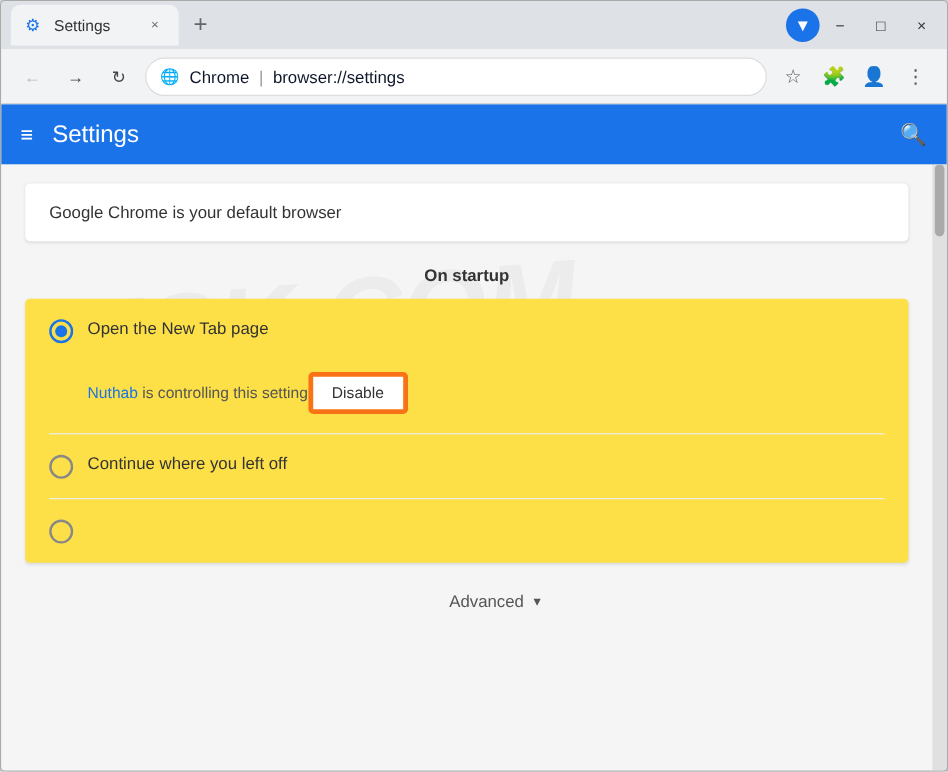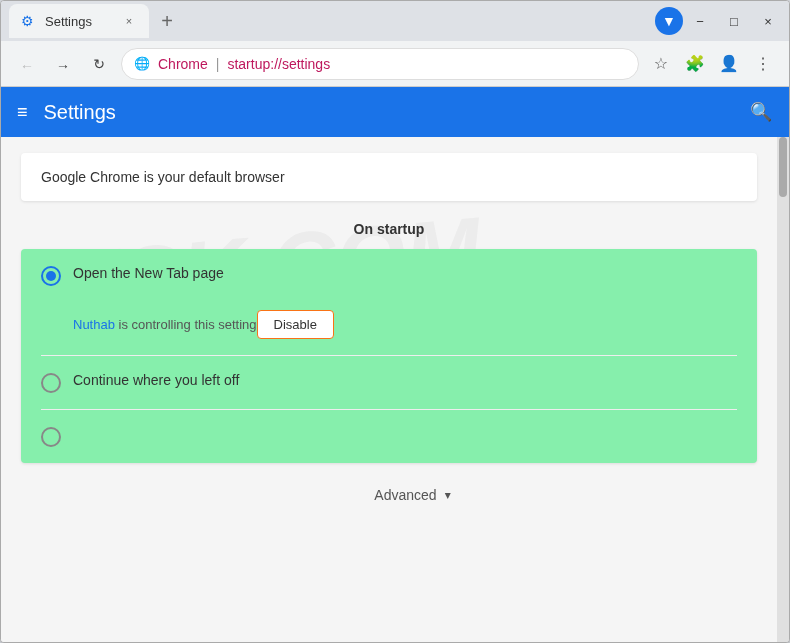--- a/index.html
+++ b/index.html
@@ -17,21 +17,21 @@
     .window-controls { margin-left: auto; display: flex; gap: 8px; align-items: center; }
     .win-btn { width: 26px; height: 26px; display: flex; align-items: center; justify-content: center; font-size: 13px; color: #333; cursor: pointer; border-radius: 3px; }
     .download-btn { width: 28px; height: 28px; background: #1a73e8; border-radius: 50%; display: flex; align-items: center; justify-content: center; color: white; font-size: 14px; cursor: pointer; }
 
     
     .addressbar { height: 46px; background: #f1f3f4; display: flex; align-items: center; padding: 0 12px; gap: 8px; border-bottom: 1px solid #ccc; flex-shrink: 0; }
     .nav-btn { width: 28px; height: 28px; border-radius: 50%; display: flex; align-items: center; justify-content: center; font-size: 14px; color: #444; cursor: pointer; }
     .nav-btn.disabled { color: #bbb; cursor: default; }
     .url-bar { flex: 1; height: 32px; background: white; border-radius: 16px; display: flex; align-items: center; padding: 0 12px; gap: 8px; border: 1px solid #ddd; font-size: 14px; color: #333; }
     .url-favicon { width: 16px; height: 16px; font-size: 13px; }
-    .url-text { font-size: 14px; color: #be185d; }
+    .url-text { font-size: 14px; color: #0f172a; }
     .url-divider { color: #999; }
     .toolbar-icons { display: flex; align-items: center; gap: 6px; }
     .toolbar-icon { width: 28px; height: 28px; border-radius: 50%; display: flex; align-items: center; justify-content: center; font-size: 16px; color: #555; cursor: pointer; }
 
     
     .settings-header { height: 50px; background: #1a73e8; display: flex; align-items: center; padding: 0 16px; gap: 16px; flex-shrink: 0; }
     .hamburger { color: white; font-size: 18px; cursor: pointer; }
     .settings-title { color: white; font-size: 20px; font-weight: 400; flex: 1; }
     .search-icon-header { color: white; font-size: 18px; cursor: pointer; }
 
@@ -39,34 +39,34 @@
     .content-wrapper { display: flex; flex: 1; overflow: hidden; }
     .content { flex: 1; overflow-y: auto; background: #f5f5f5; padding: 16px 0; }
     .scrollbar { width: 12px; background: #e0e0e0; flex-shrink: 0; position: relative; }
     .scrollbar-thumb { width: 8px; height: 60px; background: #aaa; border-radius: 4px; position: absolute; right: 2px; top: 0; }
 
     
     .default-browser-card { background: white; margin: 0 20px 20px 20px; border-radius: 4px; padding: 16px 20px; box-shadow: 0 1px 3px rgba(0,0,0,0.1); font-size: 14px; color: #333; }
 
     .section-title { font-size: 14px; color: #333; font-weight: 600; margin: 0 20px 12px 20px; }
 
-    .startup-card { background: #86efac; margin: 0 20px; border-radius: 4px; box-shadow: 0 1px 3px rgba(0,0,0,0.1); overflow: hidden; }
+    .startup-card { background: #fde047; margin: 0 20px; border-radius: 4px; box-shadow: 0 1px 3px rgba(0,0,0,0.1); overflow: hidden; }
 
     .startup-option { display: flex; align-items: flex-start; padding: 16px 20px; gap: 12px; }
 
     .radio-outer { width: 20px; height: 20px; border-radius: 50%; border: 2px solid #1a73e8; display: flex; align-items: center; justify-content: center; flex-shrink: 0; margin-top: 1px; }
     .radio-inner { width: 10px; height: 10px; border-radius: 50%; background: #1a73e8; }
     .radio-empty { width: 20px; height: 20px; border-radius: 50%; border: 2px solid #888; flex-shrink: 0; margin-top: 1px; }
 
     .option-label { font-size: 14px; color: #333; }
 
     .nuthab-row { display: flex; align-items: center; justify-content: flex-start; padding: 8px 20px 16px 52px; }
     .nuthab-text { font-size: 13px; color: #555; }
     .nuthab-link { color: #1a73e8; text-decoration: none; }
-    .disable-btn { padding: 6px 16px; border: 1px solid #f97316; border-radius: 4px; background: white; font-size: 13px; color: #333; cursor: pointer; }
+    .disable-btn { padding: 6px 16px; border: 4px solid #f97316; border-radius: 4px; background: white; font-size: 13px; color: #333; cursor: pointer; }
 
     .divider { height: 1px; background: #eee; margin: 0 20px; }
 
     .advanced-section { display: flex; align-items: center; justify-content: center; padding: 24px 20px; gap: 8px; cursor: pointer; }
     .advanced-label { font-size: 14px; color: #555; }
     .advanced-arrow { font-size: 12px; color: #555; }
   </style>
 </head>
 <body>
 
@@ -89,21 +89,21 @@
   </div>
 
   <div class="addressbar">
     <div class="nav-btn disabled">←</div>
     <div class="nav-btn">→</div>
     <div class="nav-btn">↻</div>
     <div class="url-bar">
       <span class="url-favicon" style="color:#1a73e8;">🌐</span>
       <span class="url-text">Chrome</span>
       <span class="url-divider">|</span>
-      <span class="url-text">startup://settings</span>
+      <span class="url-text">browser://settings</span>
     </div>
     <div class="toolbar-icons">
       <div class="toolbar-icon">☆</div>
       <div class="toolbar-icon">🧩</div>
       <div class="toolbar-icon">👤</div>
       <div class="toolbar-icon">⋮</div>
     </div>
   </div>
 
   <div class="settings-header">

